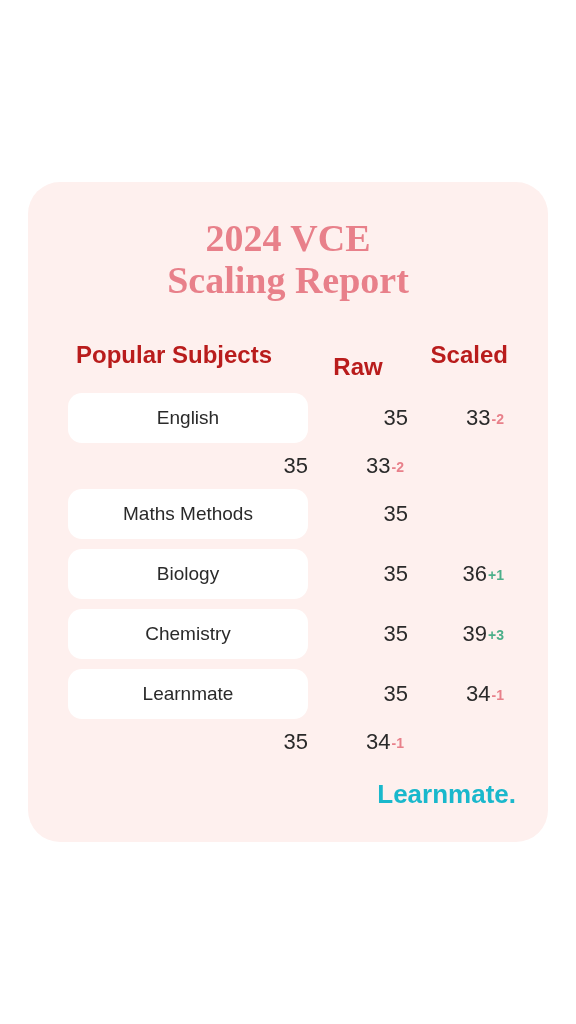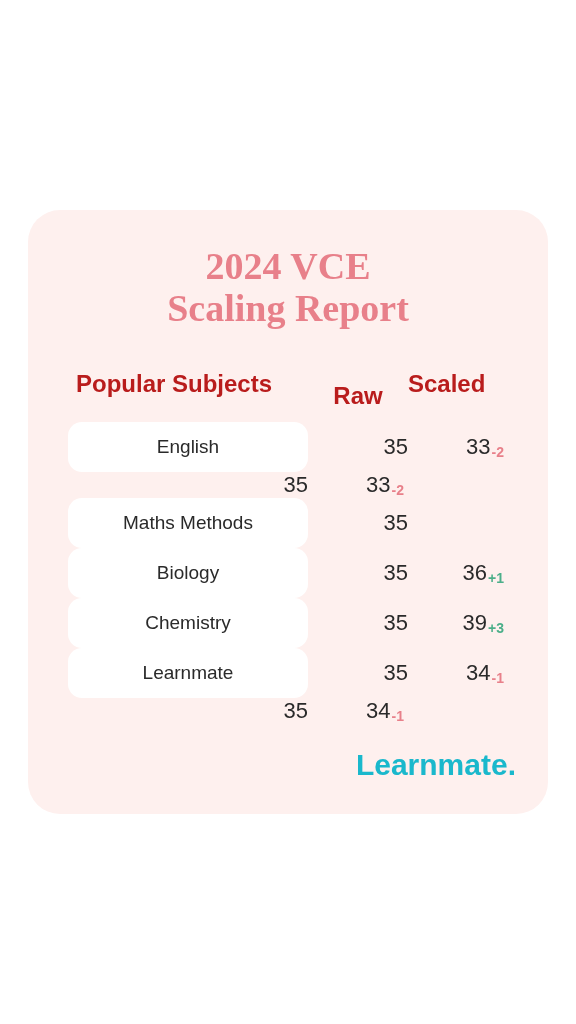--- a/index.html
+++ b/index.html
@@ -51,27 +51,27 @@
       color: #b91c1c;
       font-family: Arial, sans-serif;
     }
 
     .col-header.center {
       text-align: center;
       margin-top: 24px;
     }
 
     .col-header.right {
-      text-align: left;
+      text-align: right;
     }
 
     .rows-container {
       display: flex;
       flex-direction: column;
-      gap: 0;
+      gap: 10px;
     }
 
     .table-row {
       display: grid;
       grid-template-columns: 1fr 100px 100px;
       align-items: center;
       padding: 0 8px;
     }
 
     .subject-cell {
@@ -92,21 +92,21 @@
     }
 
     .scaled-cell {
       text-align: right;
       font-size: 22px;
       color: #2a2a2a;
       font-family: Arial, sans-serif;
       padding-right: 4px;
       position: relative;
       display: flex;
-      align-items: flex-end;
+      align-items: center;
       justify-content: flex-end;
     }
 
     .scaled-value {
       font-size: 22px;
       color: #2a2a2a;
     }
 
     .delta {
       font-size: 14px;
@@ -119,21 +119,21 @@
       color: #e8808a;
     }
 
     .delta.positive {
       color: #4caf8a;
     }
 
     .branding {
       text-align: right;
       margin-top: 24px;
-      font-size: 30px;
+      font-size: 26px;
       font-weight: 800;
       color: #1ab8cc;
       font-family: Arial, sans-serif;
     }
   </style>
 </head>
 <body>
 
 <div class="card">
   <div class="title">

